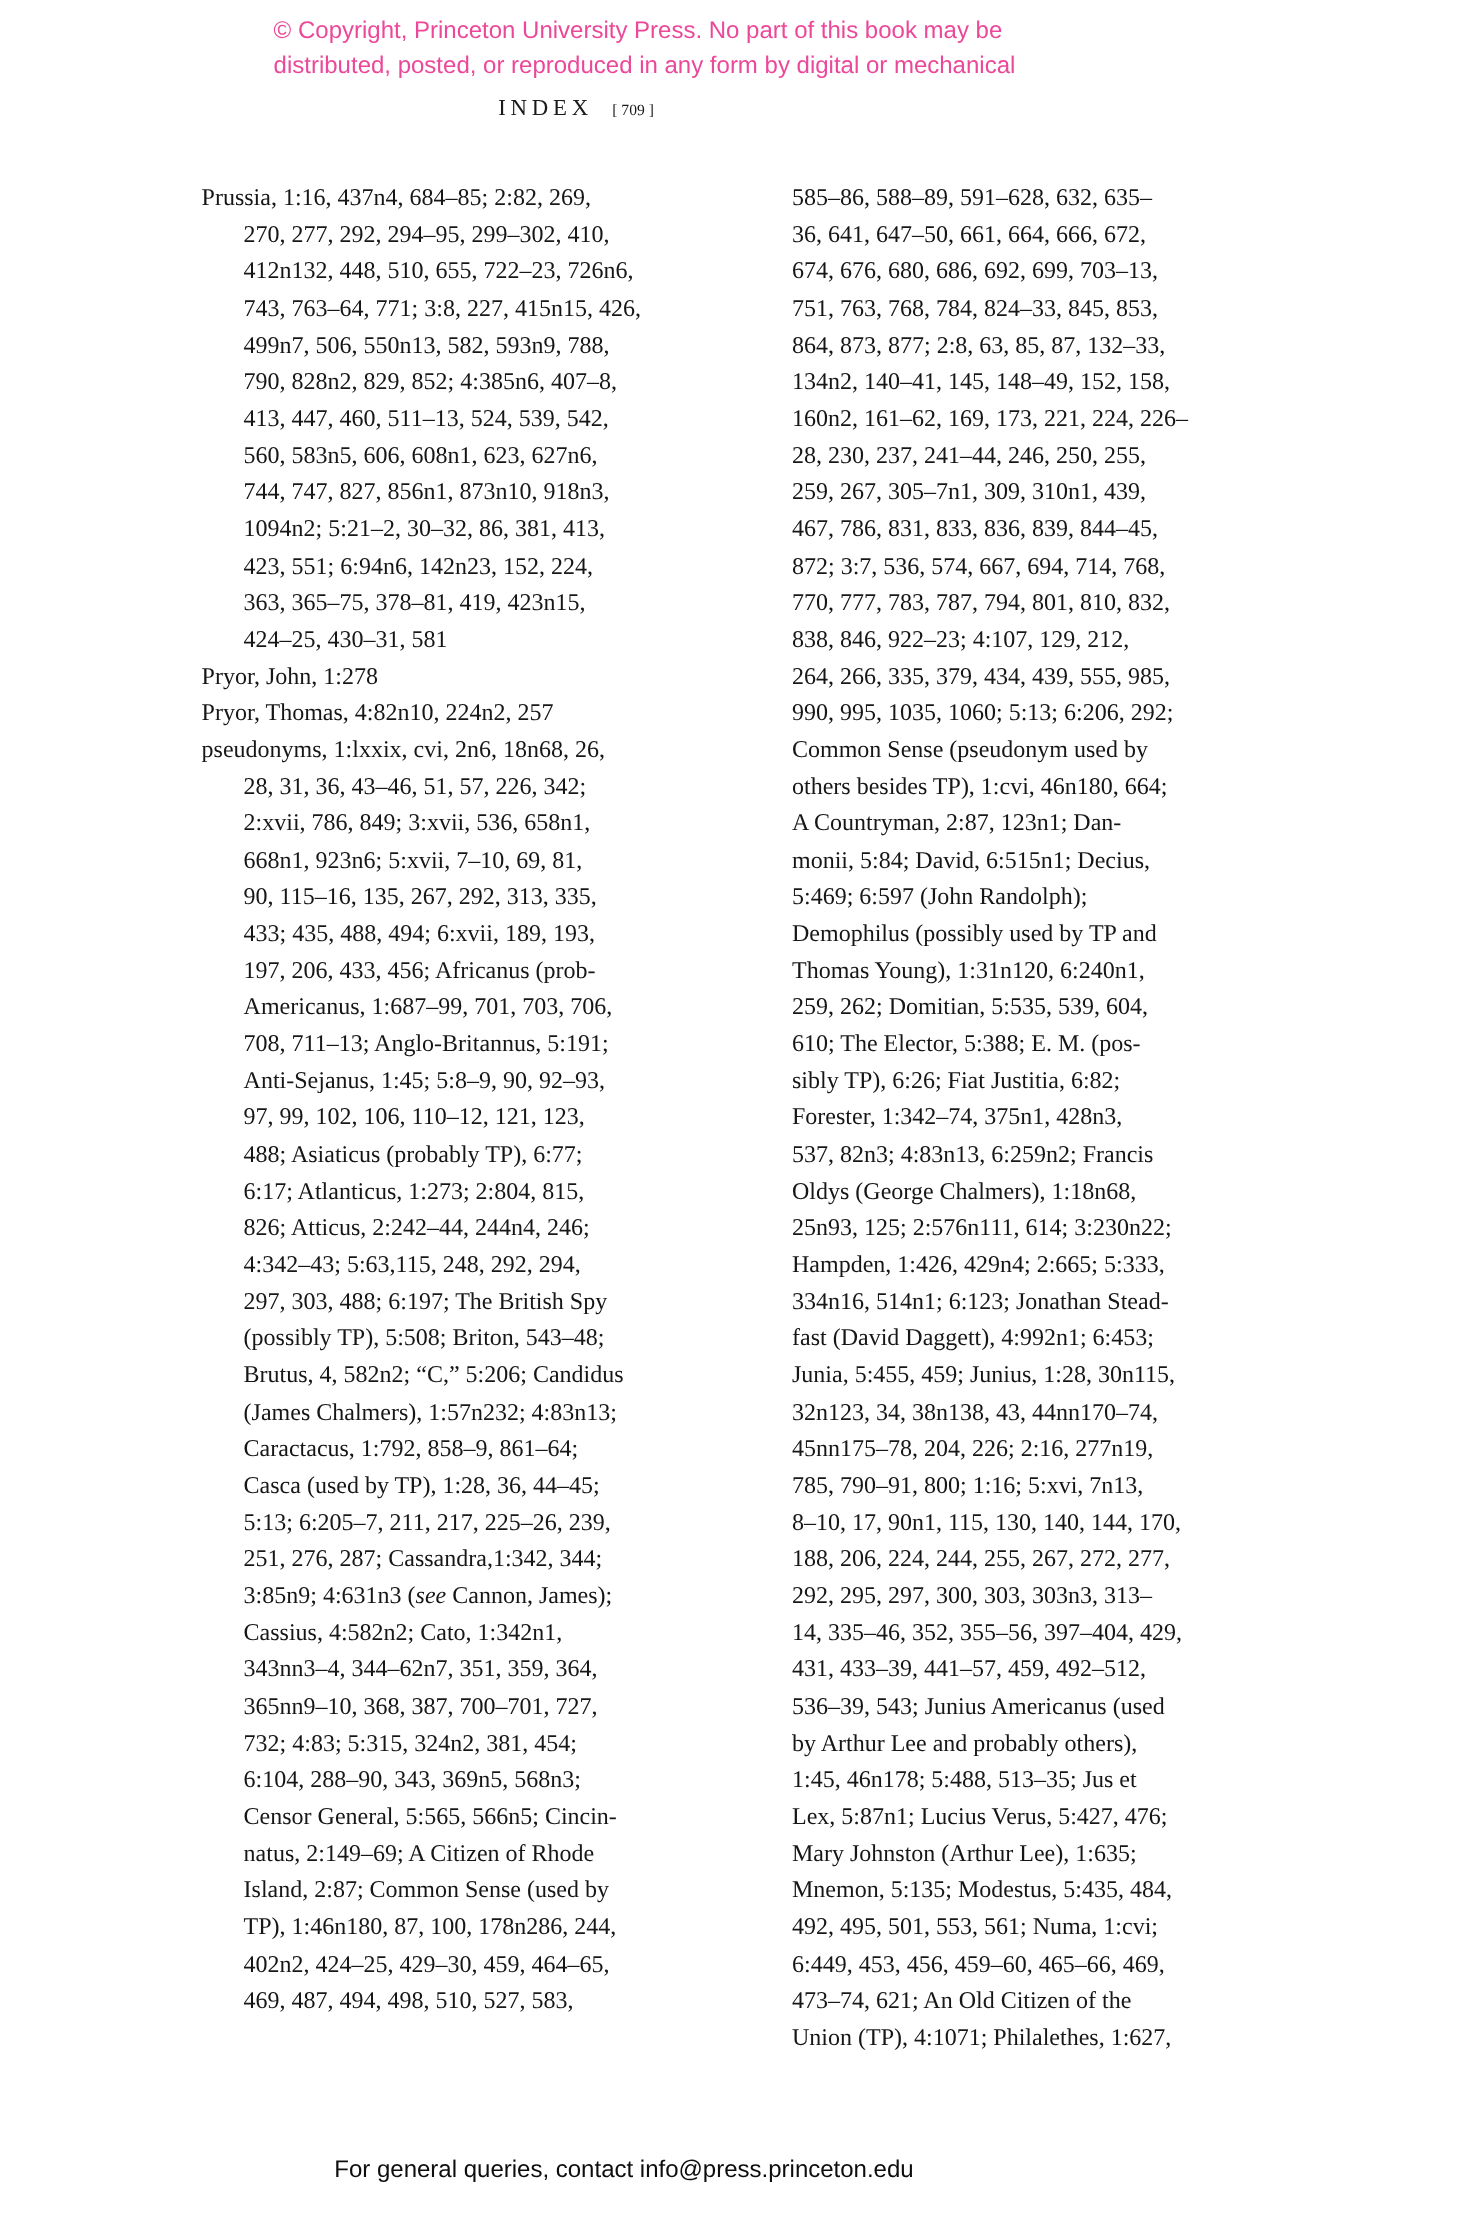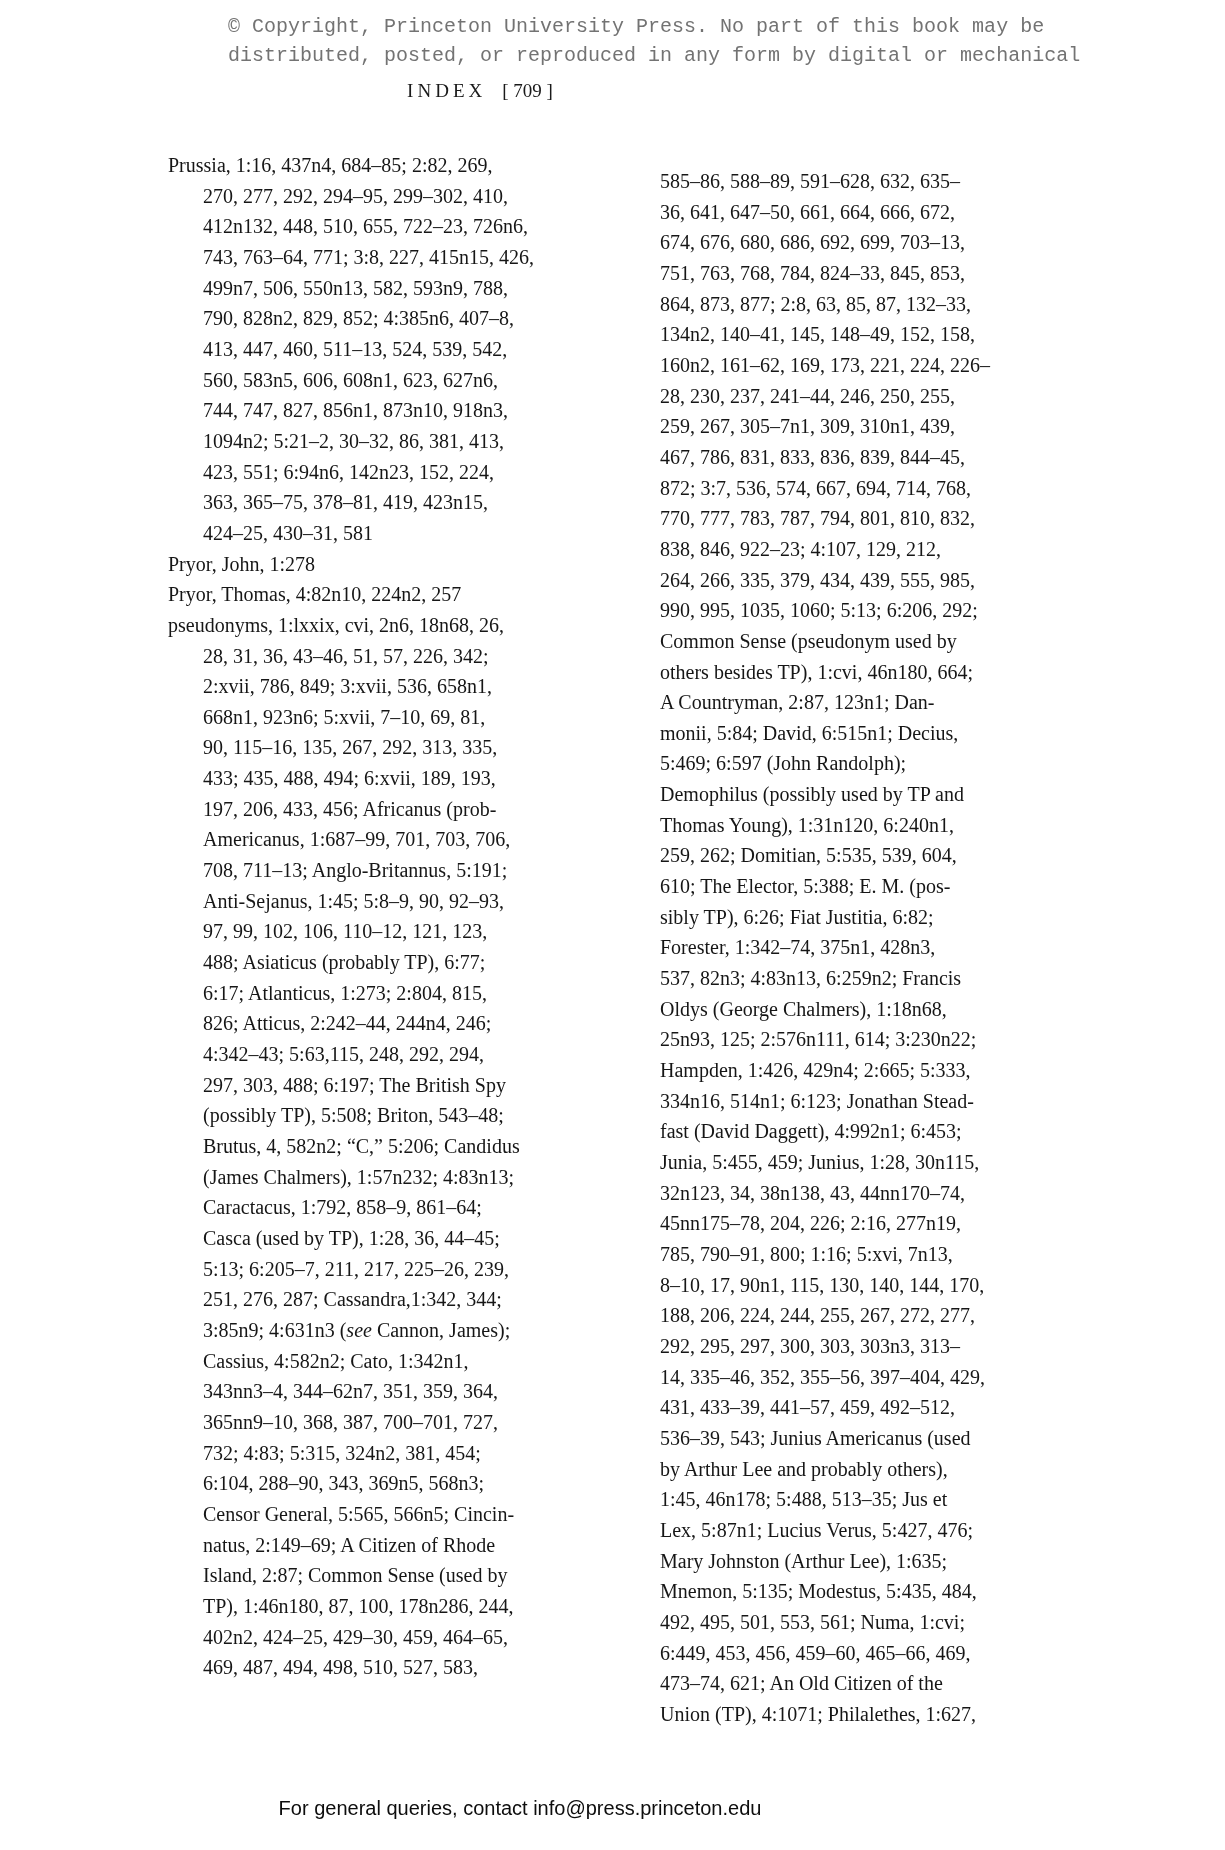--- a/index.html
+++ b/index.html
@@ -12,54 +12,54 @@
     width: 1225px;
     height: 1850px;
     background: #ffffff;
     color: #141414;
     overflow: hidden;
   }
   .copyright {
     position: absolute;
     left: 228px;
     top: 12px;
-    font-family: Liberation Mono, monospace;
+    font-family: Liberation Sans, sans-serif;
     font-size: 20px;
     line-height: 29px;
-    color: #737373;
+    color: #ec4899;
   }
   .running-head {
     position: absolute;
     top: 80px;
     left: 180px;
     width: 600px;
     text-align: center;
     font-family: "Liberation Serif", serif;
     color: #1a1a1a;
   }
   .idx-title {
     font-size: 19px;
     letter-spacing: 4px;
     font-variant: small-caps;
   }
   .page-num {
-    font-size: 19px;
+    font-size: 13px;
     margin-left: 16px;
   }
   .col {
     position: absolute;
     top: 150px;
     font-family: "Liberation Serif", serif;
     font-size: 20px;
     line-height: 30.66px;
     color: #161616;
     white-space: nowrap;
   }
   .col-left  { left: 168px; }
-  .col-right { left: 660px; margin-top: 16px; }
+  .col-right { left: 660px; }
   .col .line { white-space: nowrap; }
   .col .line.indent { padding-left: 35px; }
   .col .line i { }
   .footer {
     position: absolute;
     top: 1797px;
     left: 0;
     width: 1040px;
     text-align: center;
     font-family: Liberation Sans, sans-serif;

